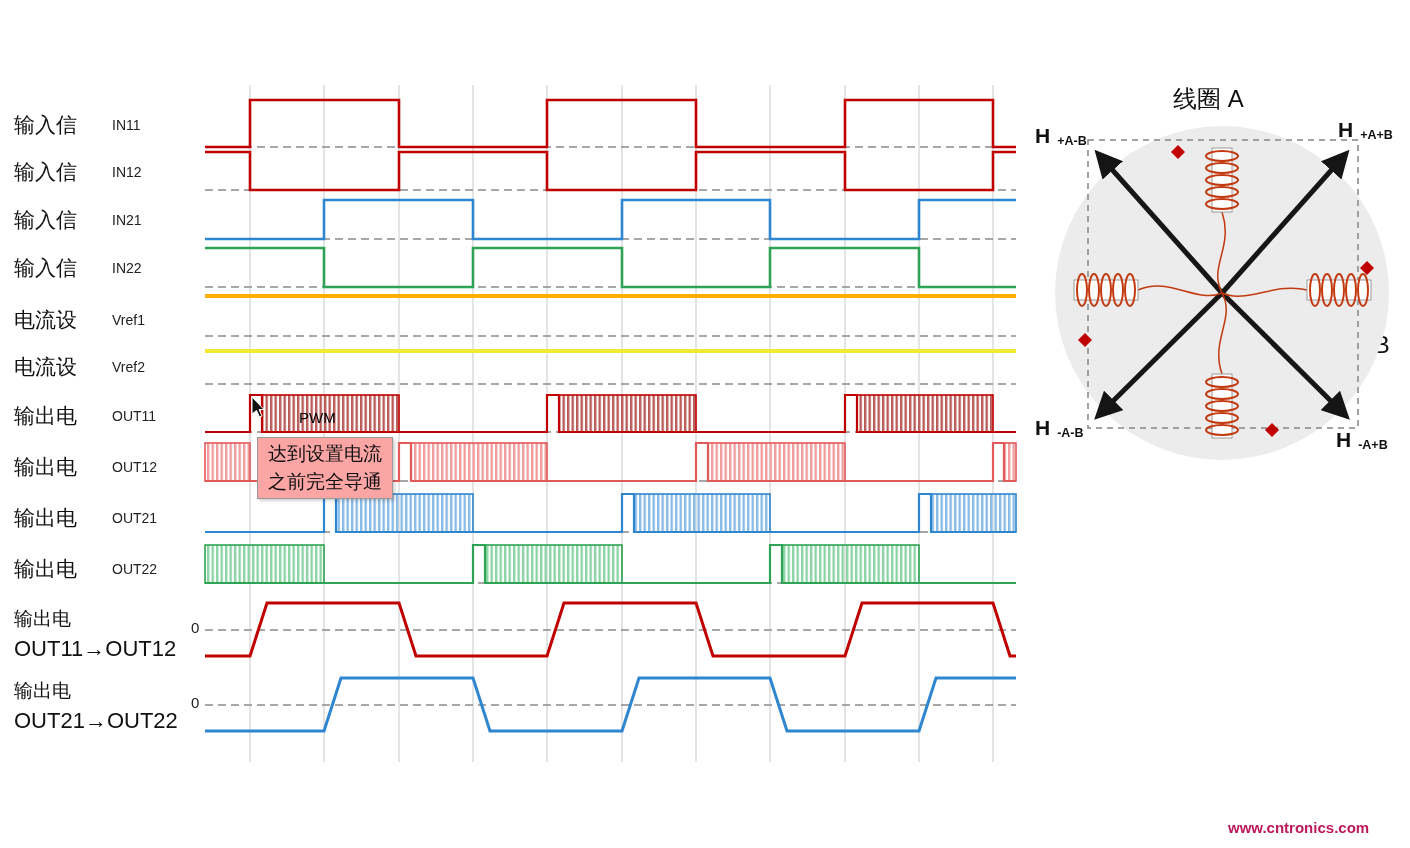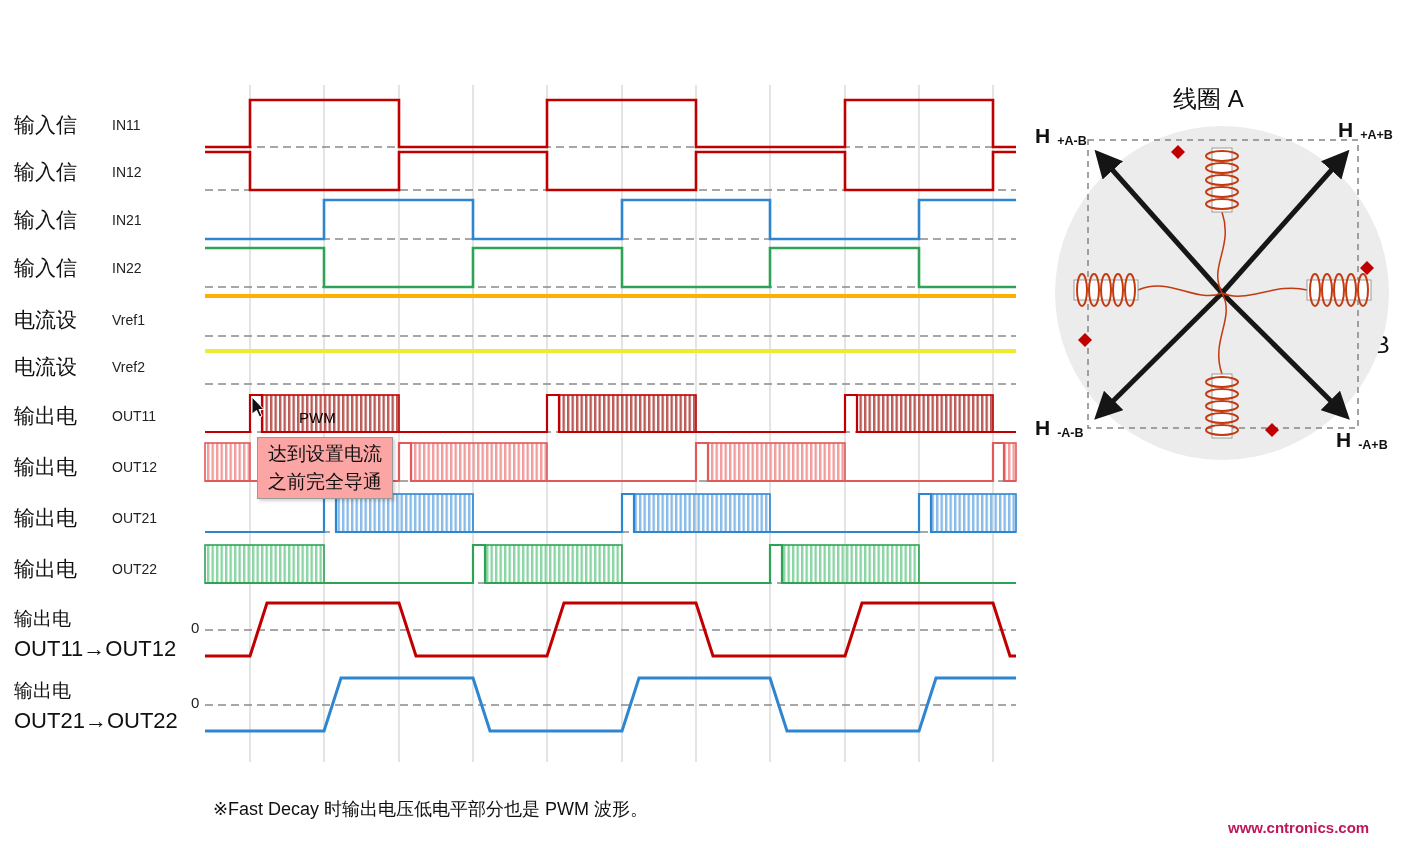--- a/index.html
+++ b/index.html
@@ -274,16 +274,15 @@
       </g>
     </g>
     <g fill="#c00000">
       <path d="M148,37 l7,7 l-7,7 l-7,-7 z"></path>
       <path d="M337,153 l7,7 l-7,7 l-7,-7 z"></path>
       <path d="M55,225 l7,7 l-7,7 l-7,-7 z"></path>
       <path d="M242,315 l7,7 l-7,7 l-7,-7 z"></path>
     </g>
   </svg>
 
-  <div class="note">※Fast Decay 时输出电压低电平部分也是 PWM 波形。</div>
   <div class="watermark">www.cntronics.com</div>
 
 </div>
 
 </body></html>

